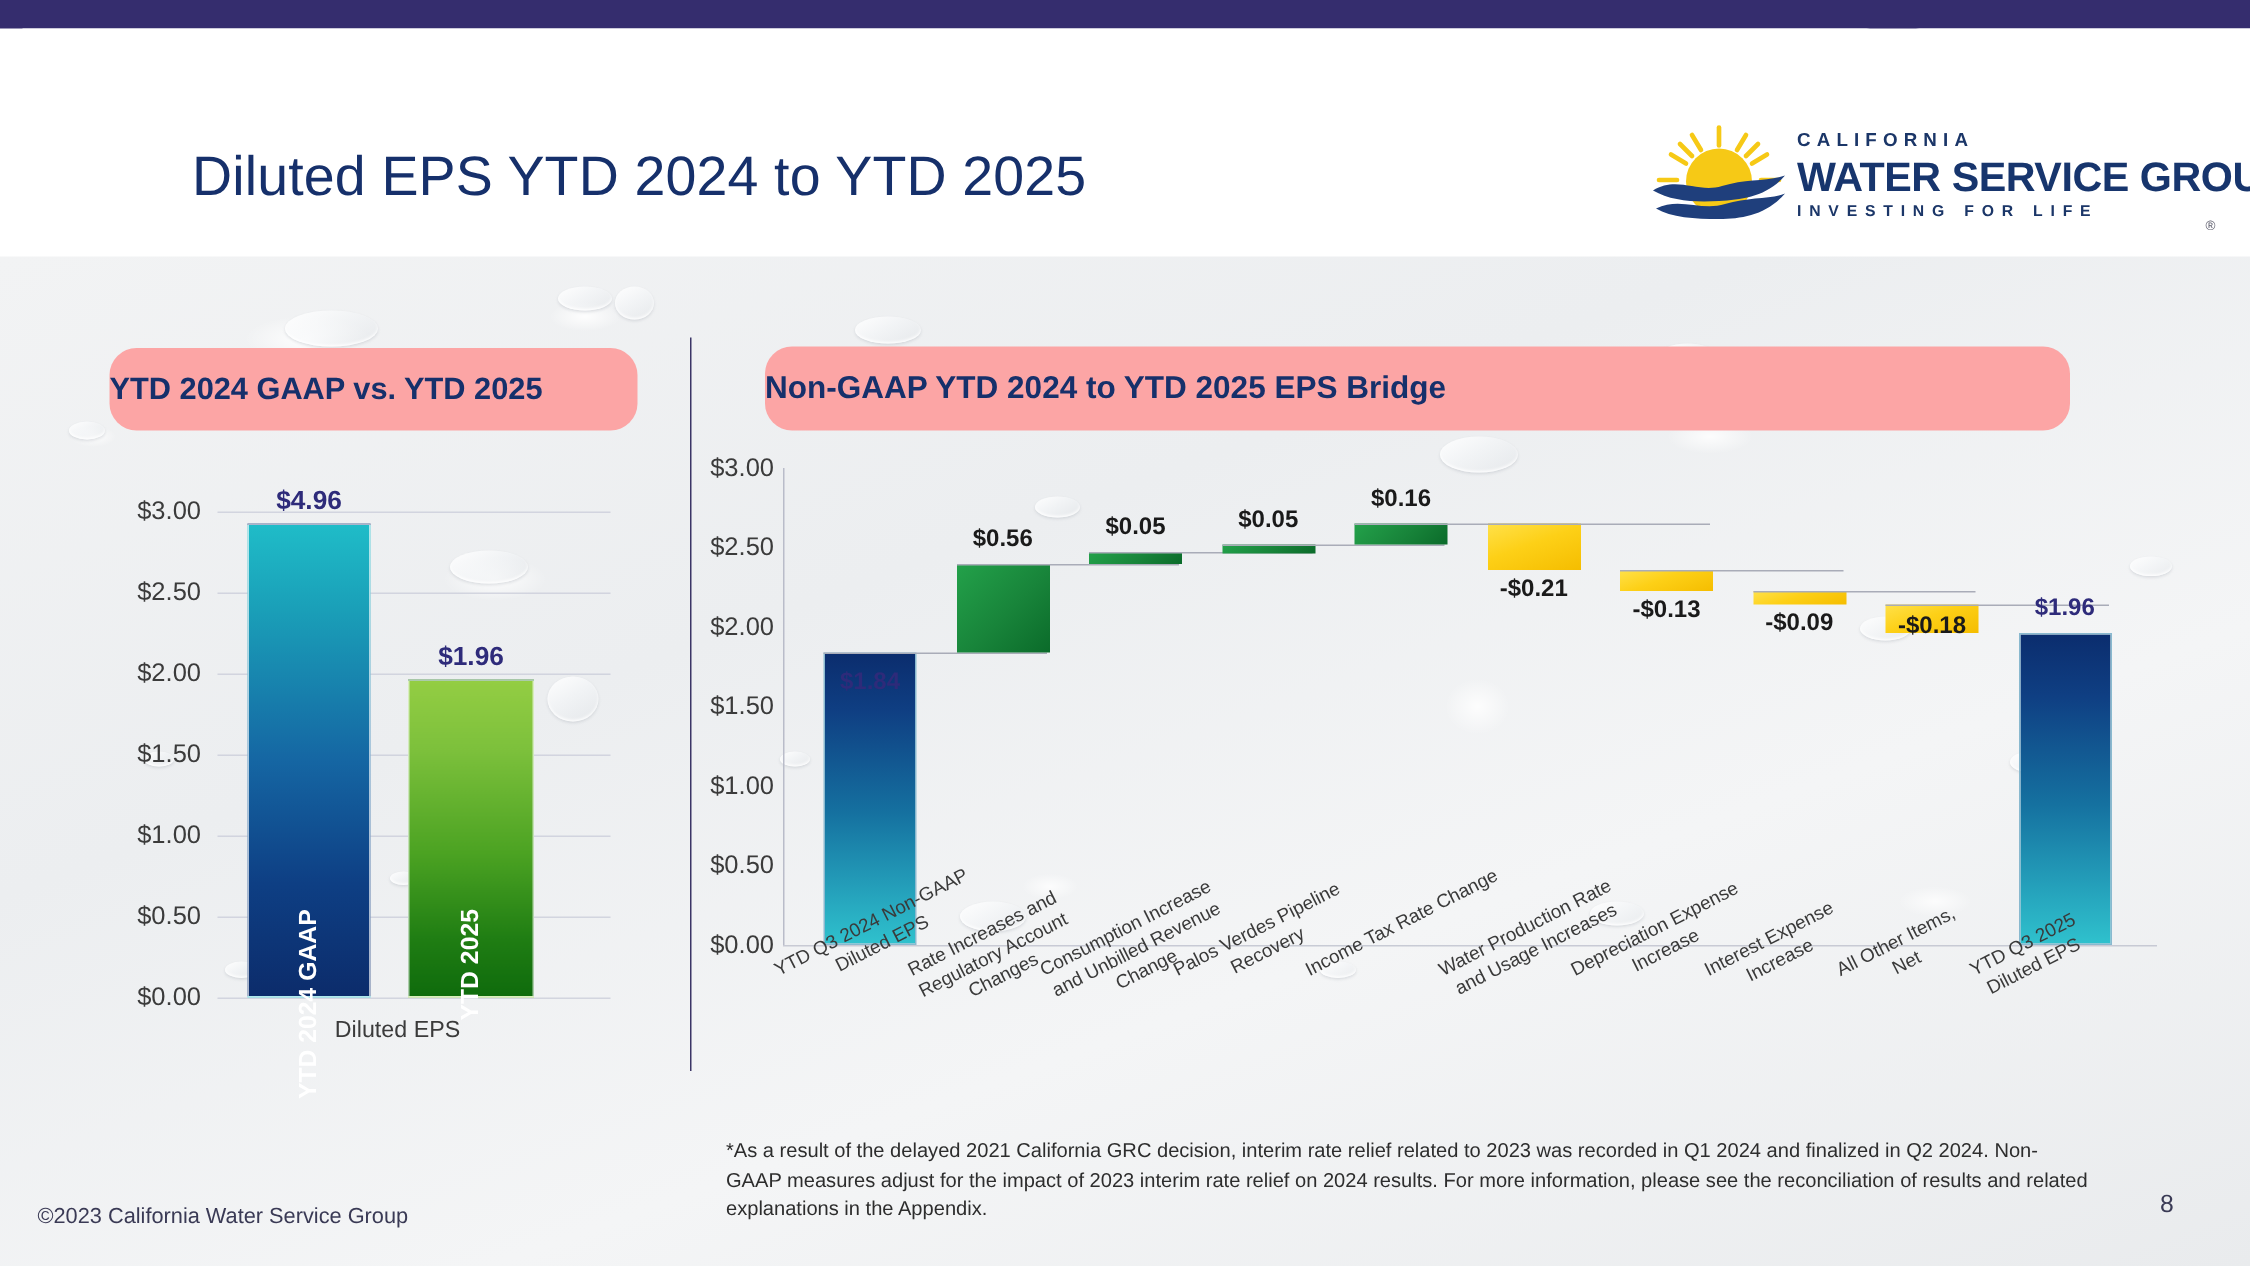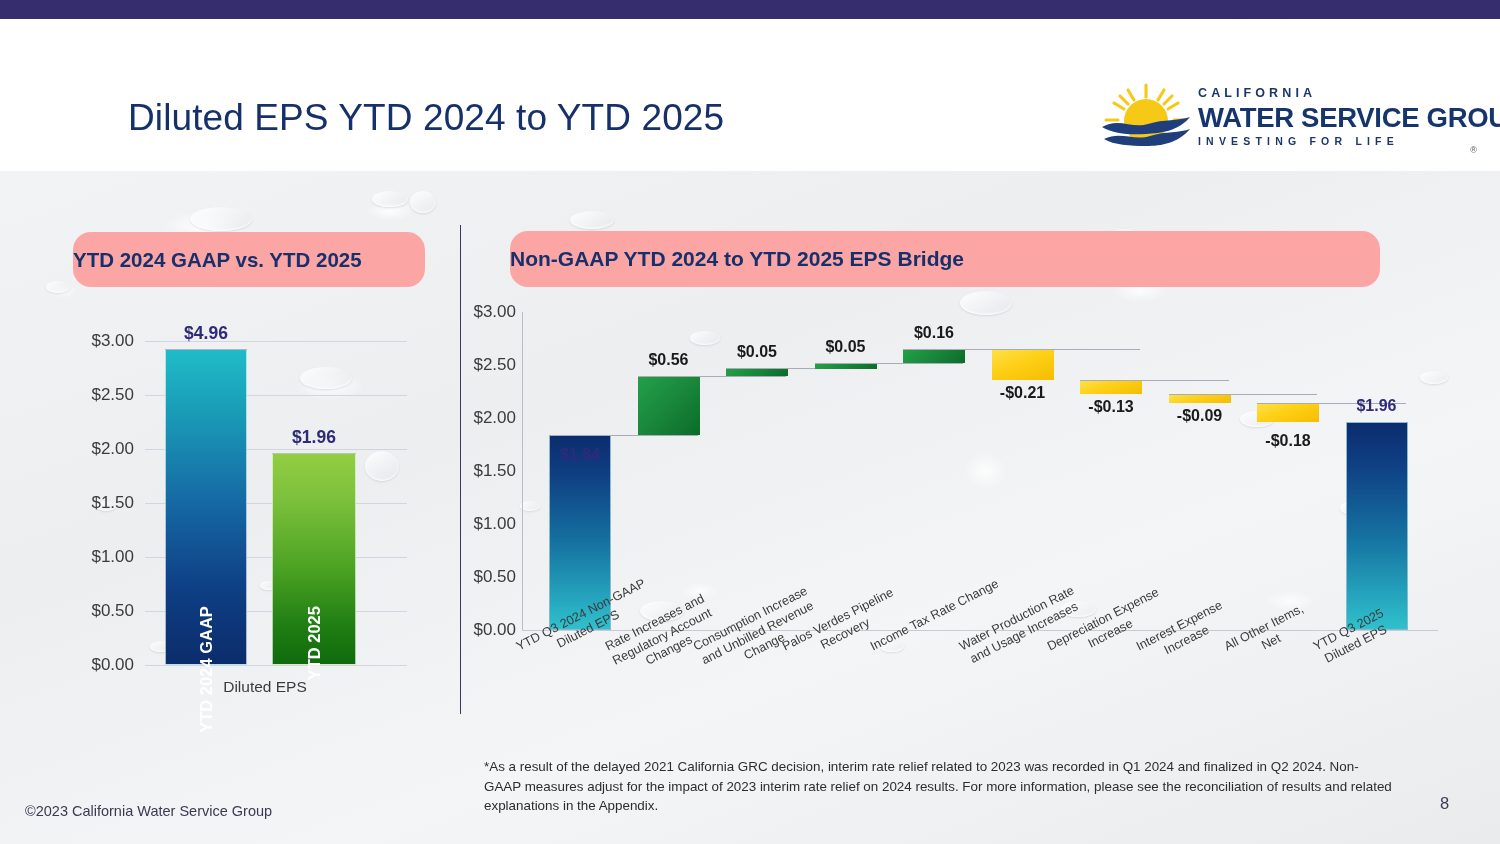--- a/index.html
+++ b/index.html
@@ -299,21 +299,21 @@
         <div class="connector" style="left: 531.5px; width: 148.5px; top: 349.1px;"></div>
         <div class="wlabel" style="left: 507.5px; width: 110px; top: 383.84px;">-$0.21</div>
         <div class="wbar neg" style="left: 620px; width: 62px; top: 379.84px; height: 13.78px;"></div>
         <div class="connector" style="left: 620px; width: 148.5px; top: 379.84px;"></div>
         <div class="wlabel" style="left: 596px; width: 110px; top: 397.62px;">-$0.13</div>
         <div class="wbar neg" style="left: 708.5px; width: 62px; top: 393.62px; height: 9.54px;"></div>
         <div class="connector" style="left: 708.5px; width: 148.5px; top: 393.62px;"></div>
         <div class="wlabel" style="left: 684.5px; width: 110px; top: 407.16px;">-$0.09</div>
         <div class="wbar neg" style="left: 797px; width: 62px; top: 403.16px; height: 19.08px;"></div>
         <div class="connector" style="left: 797px; width: 148.5px; top: 403.16px;"></div>
-        <div class="wlabel" style="left: 773px; width: 110px; top: 432px;">-$0.18</div>
+        <div class="wlabel" style="left: 773px; width: 110px; top: 409px;">-$0.18</div>
         <div class="wbar base-end" style="left: 885.5px; width: 62px; top: 422.24px; height: 207.76px;"></div>
         <div class="wlabel navy" style="left: 861.5px; width: 110px; top: 397.24px;">$1.96</div>
       </div>
     <div id="right-xticks">
         <div class="xtick" style="left: 54px; top: 641px;">
           <div>YTD Q3 2024 Non-GAAP</div>
           <div>Diluted EPS</div>
         </div>
         <div class="xtick" style="left: 142.5px; top: 641px;">
           <div>Rate Increases and</div>

